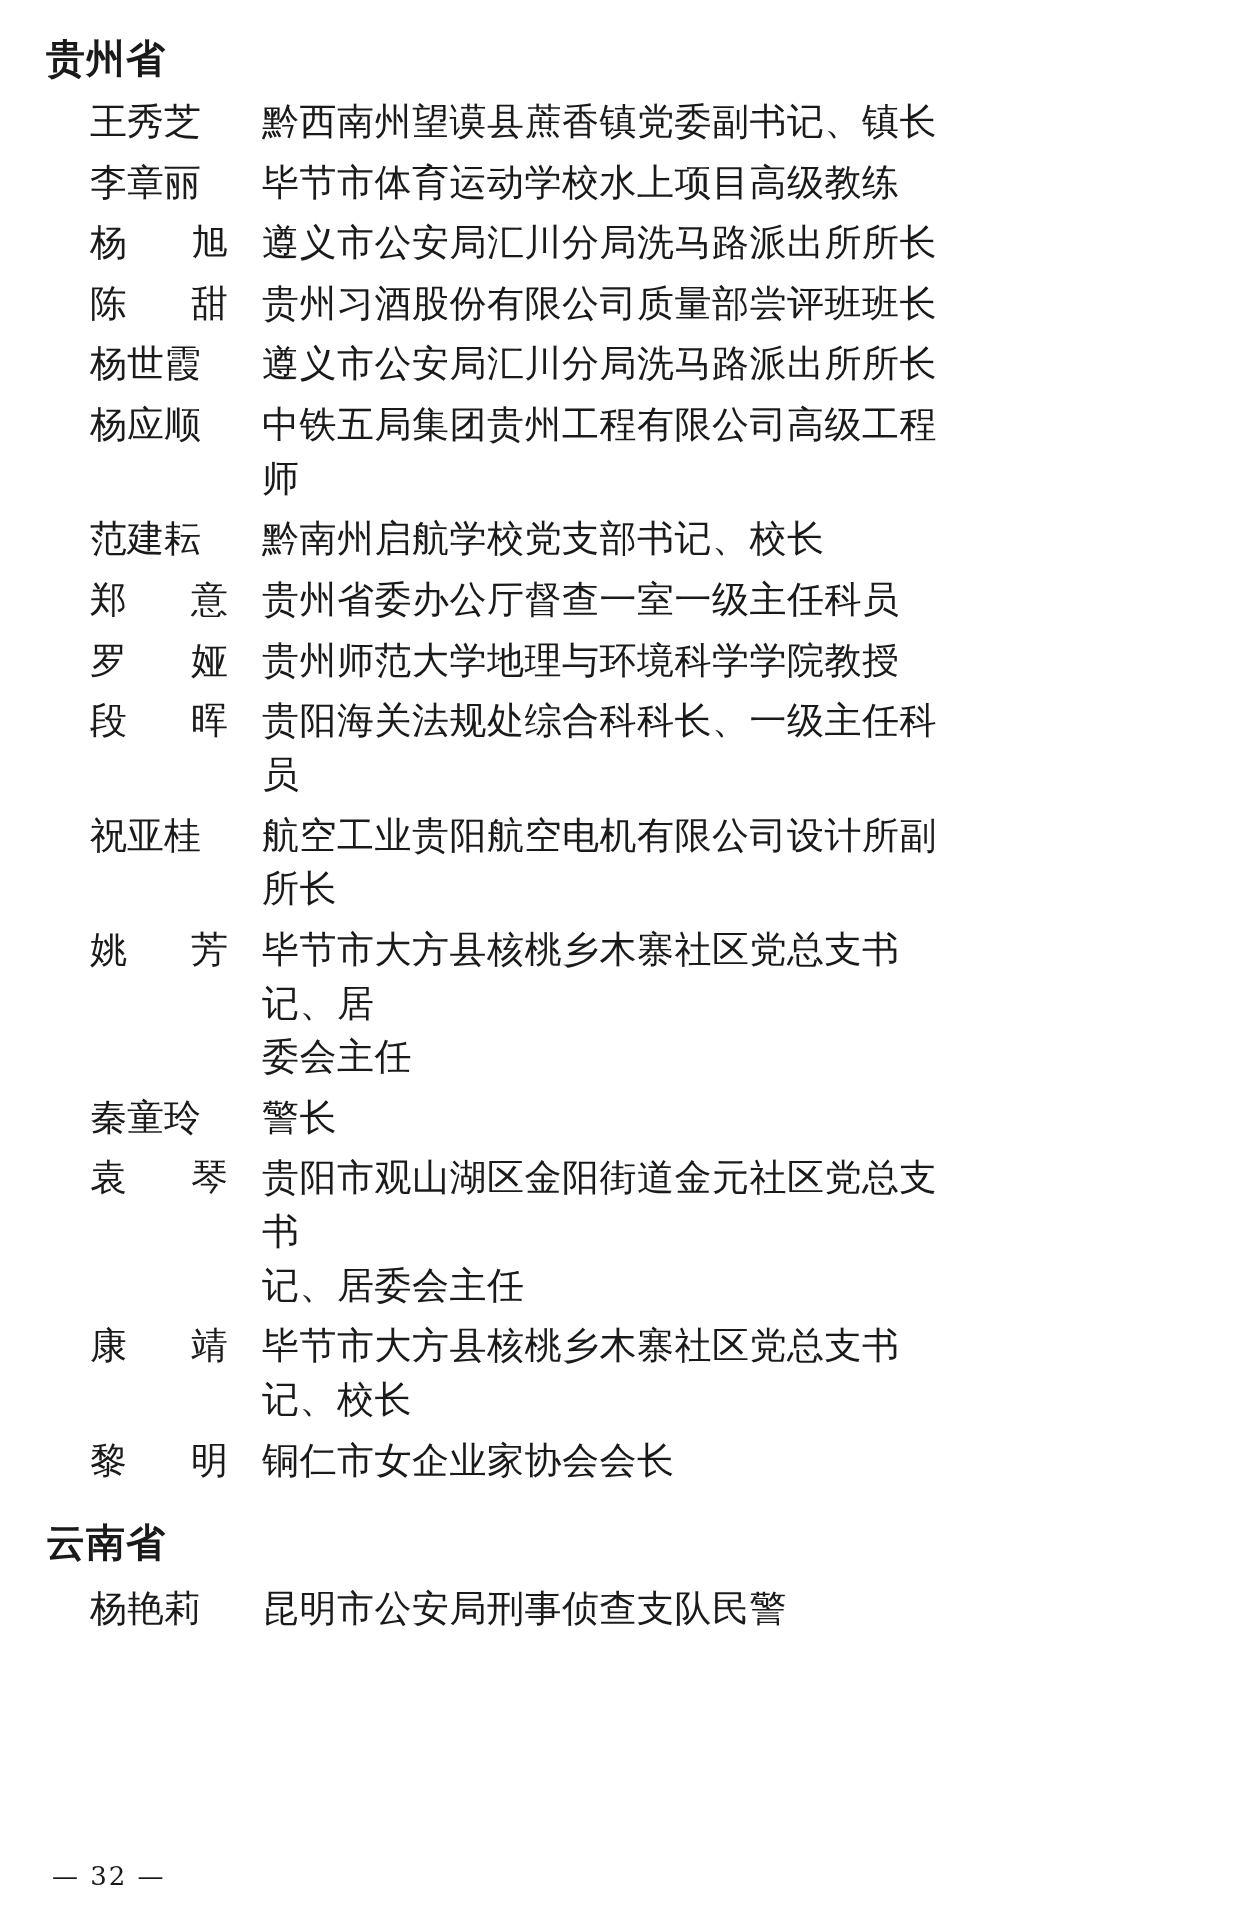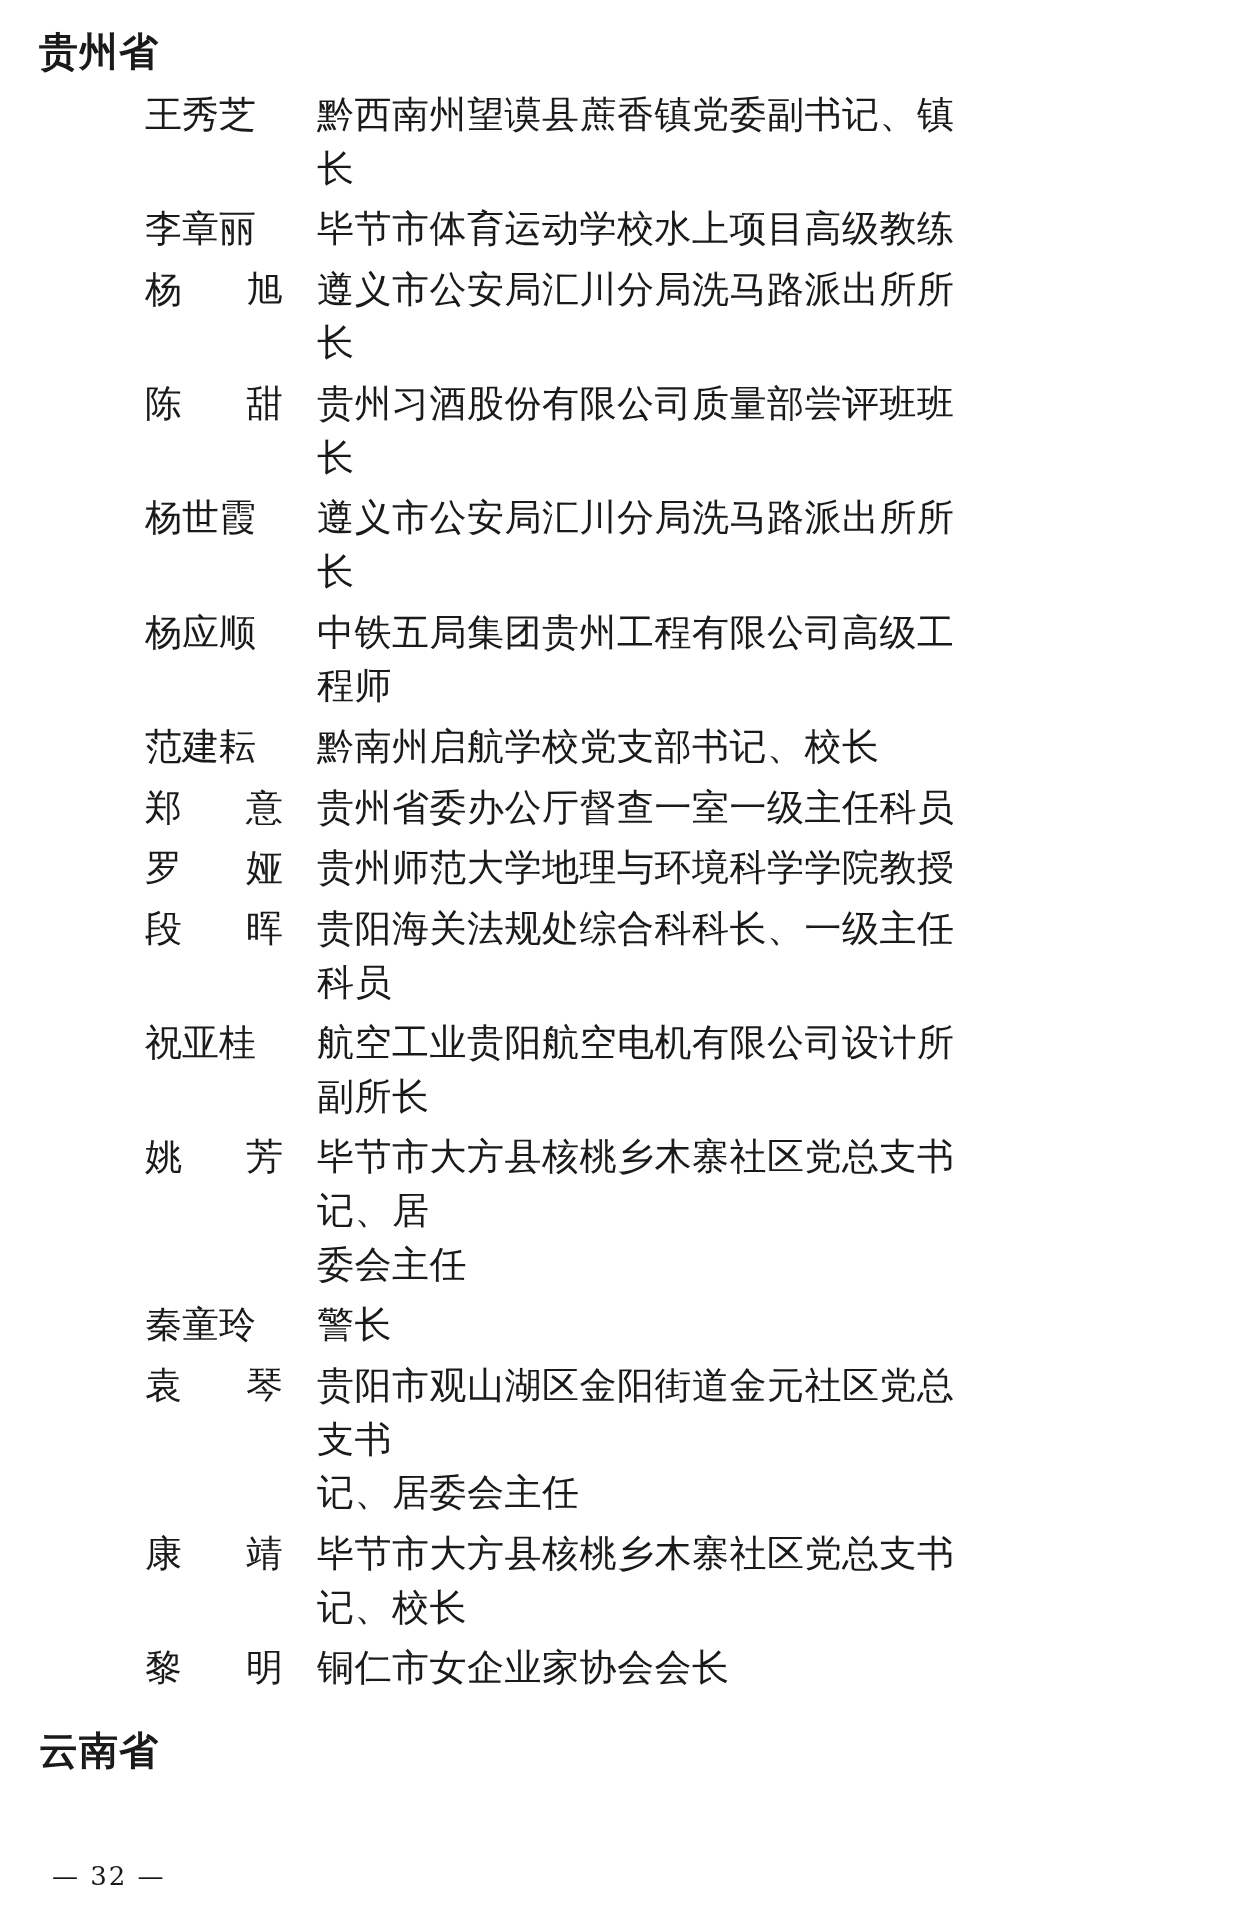--- a/index.html
+++ b/index.html
@@ -12,21 +12,21 @@
     height: 1921px;
     font-family: "DejaVu Serif", "Liberation Serif", serif;
     color: #1a1a1a;
     position: relative;
     overflow: hidden;
   }
   .page {
     position: relative;
     width: 1059px;
     height: 1921px;
-    padding: 5px;
+    padding: 12px;
     box-sizing: border-box;
   }
   .content {
     padding: 26px 78px 0 34px;
   }
   .section-heading {
     font-family: "DejaVu Sans", "Liberation Sans", sans-serif;
     font-weight: bold;
     font-size: 39px;
     line-height: 1.1;
@@ -39,21 +39,21 @@
     font-family: Liberation Mono, monospace;
   }
   .entry {
     display: flex;
     align-items: flex-start;
     margin-bottom: 7px;
   }
   .entry .name {
     flex: 0 0 auto;
     width: 172px;
-    margin-left: 106px;
+    margin-left: 44px;
     font-size: 37px;
     line-height: 1.45;
     letter-spacing: 0px;
     white-space: nowrap;
   }
   .entry .name.spaced {
     display: flex;
     justify-content: space-between;
     width: 138px;
     padding-right: 34px;
@@ -198,17 +198,21 @@
     <div class="entry">
       <div class="name spaced">
         <span>黎</span>
         <span>明</span>
       </div>
       <div class="desc">铜仁市女企业家协会会长</div>
     </div>
 
     <div class="section-heading second">云南省</div>
 
+    <div class="entry">
+      <div class="name">杨艳莉</div>
+      <div class="desc">昆明市公安局刑事侦查支队民警</div>
+    </div>
 
   </div>
 
   <div class="footer">— 32 —</div>
 </div>
 
 </body></html>

